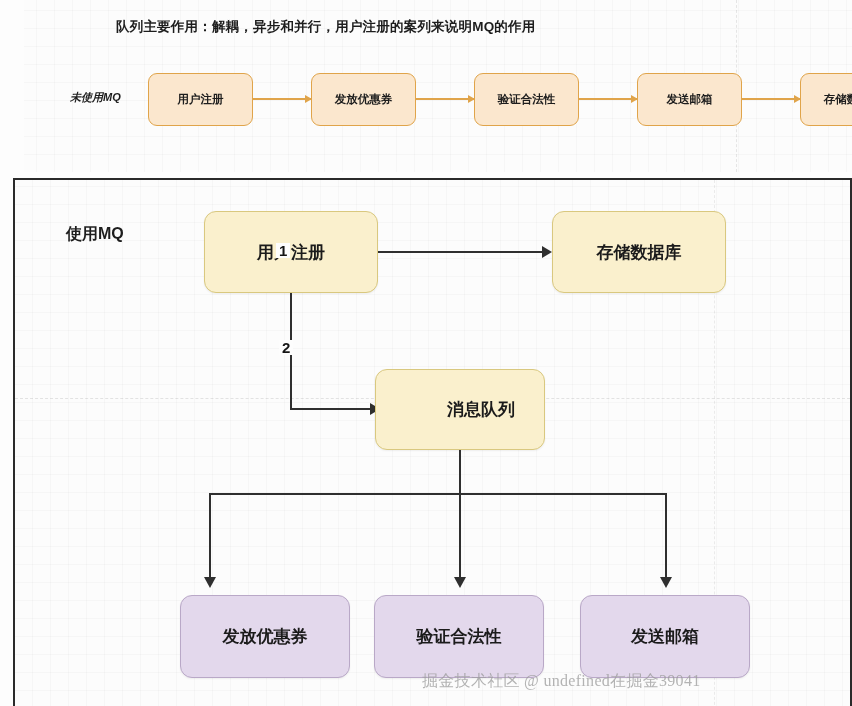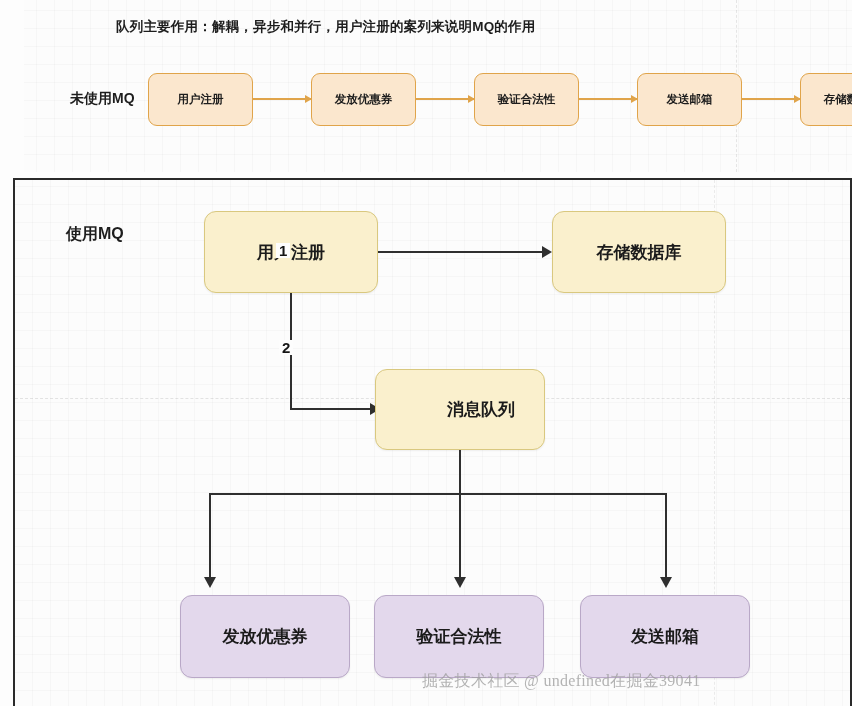--- a/index.html
+++ b/index.html
@@ -62,21 +62,22 @@
   }
 
   .label-side {
     position: absolute;
     font-weight: 700;
     color: #1d1d1d;
     white-space: nowrap;
   }
   #label-nomq {
     left: 46px; top: 90px;
-    font-size: 14px;
+    font-size: 11px;
+    font-style: italic;
   }
 
   
   .box-peach {
     position: absolute;
     box-sizing: border-box;
     background: #fbe7ce;
     border: 1.4px solid #e0a44a;
     border-radius: 9px;
     display: flex;

